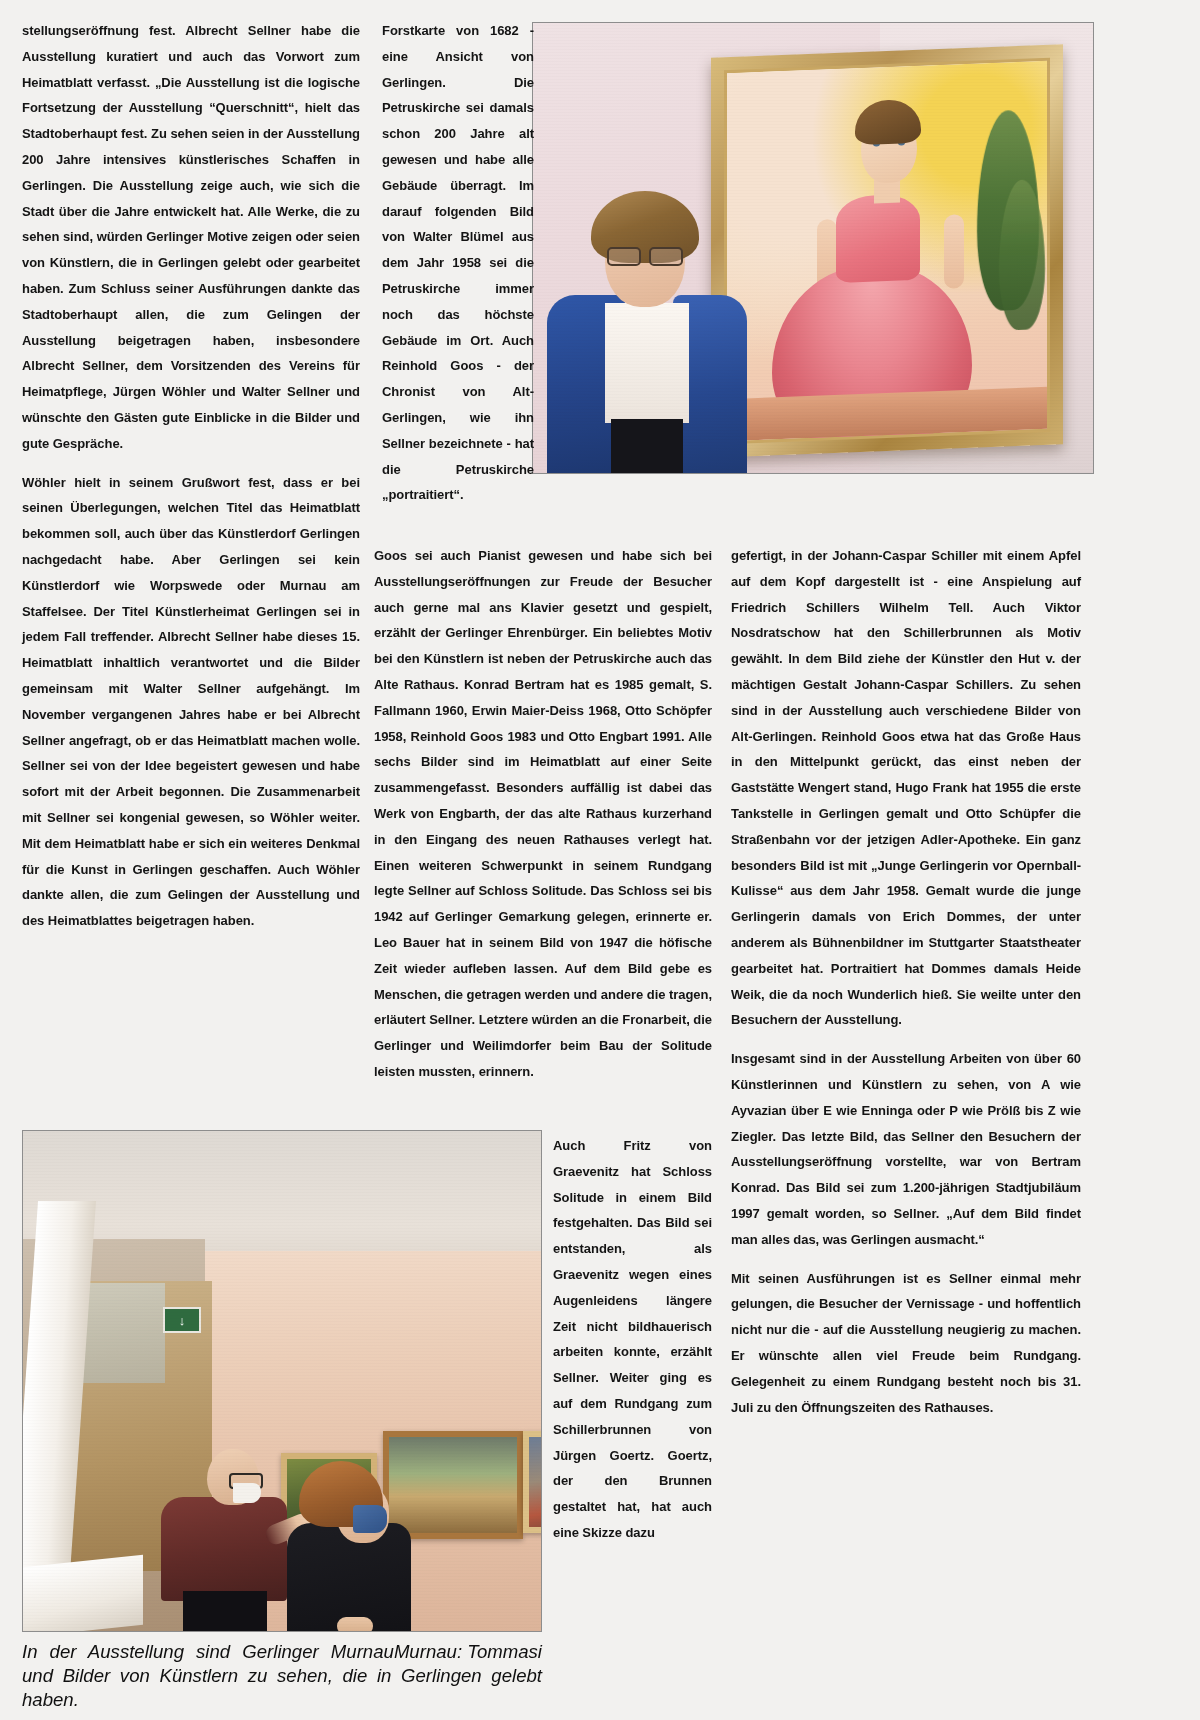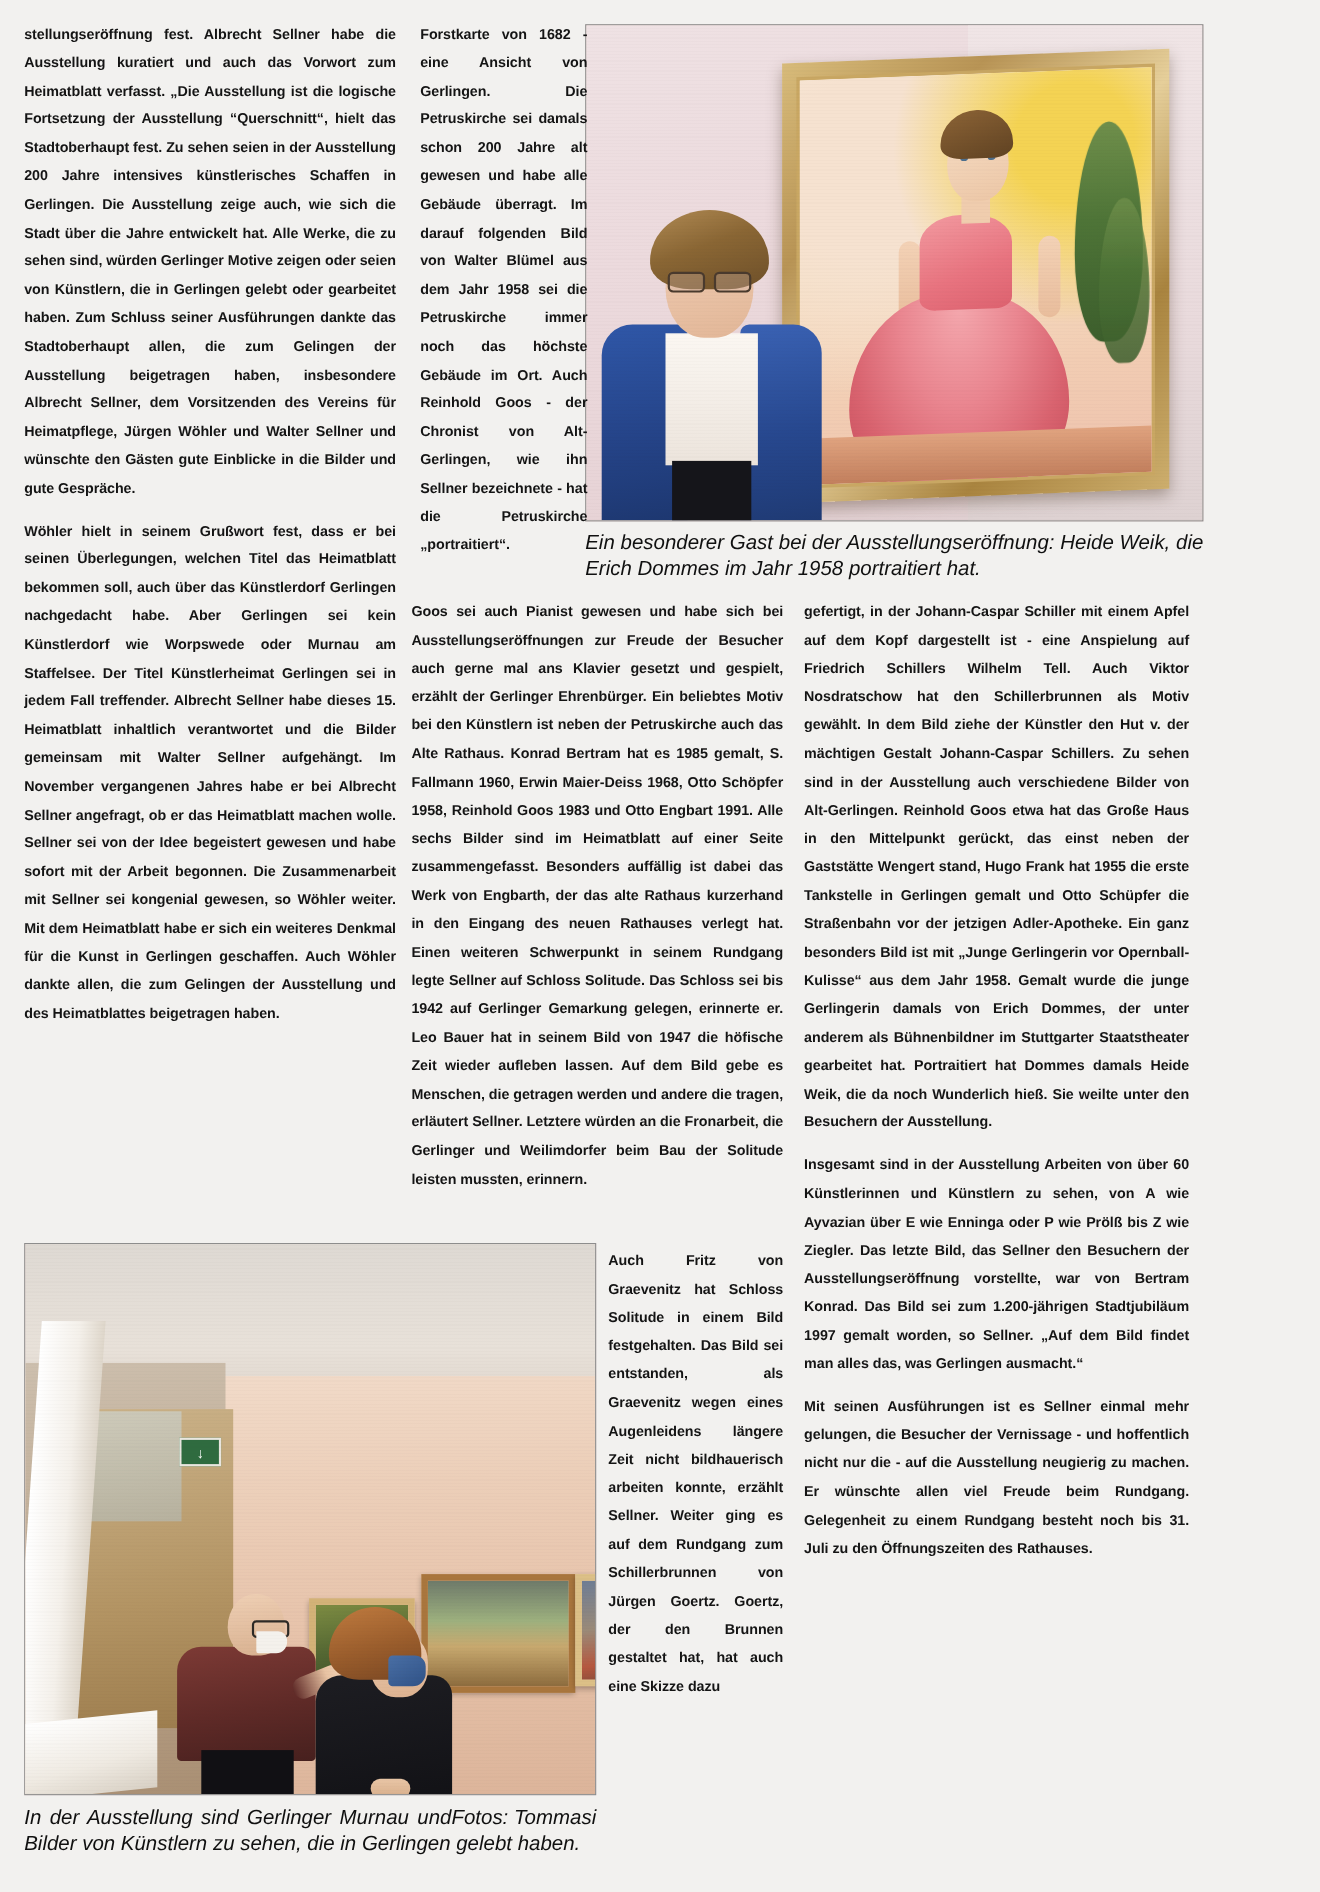--- a/index.html
+++ b/index.html
@@ -305,23 +305,20 @@
       <div class="w-face"></div>
       <div class="w-hair"></div>
       <div class="w-glass">
         <span class="l"></span>
           <span class="r"></span>
       </div>
     </div>
     <div class="grain"></div>
   </div>
 
-  <div class="caption" id="caption-top">
-    <span>Ein besonderer Gast bei der Ausstellungseröffnung: Heide Weik, die Erich Dommes im Jahr 1958 portraitiert hat.</span>
-  </div>
 
   <div class="photo" id="photo-bottom">
     <div class="g-ceiling"></div>
     <div class="g-wall"></div>
     <div class="g-wall-left"></div>
     <div class="g-door"></div>
     <div class="g-doorglass"></div>
     <div class="g-pillar"></div>
     <div class="g-exit">
       <span class="arrow">↓</span>
@@ -346,21 +343,21 @@
       <div class="vw-face"></div>
       <div class="vw-hair"></div>
       <div class="vw-mask"></div>
     </div>
 
     <div class="g-bench"></div>
     <div class="grain"></div>
   </div>
 
   <div class="caption" id="caption-bottom">
-    <span class="credit">Fotos: Tommasi</span>
+    <span class="credit">Murnau: Tommasi</span>
     <span>In der Ausstellung sind Gerlinger Murnau und Bilder von Künstlern zu sehen, die in Gerlingen gelebt haben.</span>
   </div>
 
   <div class="colbox col" id="col-left-top">
     <p>stellungseröffnung fest. Albrecht Sellner habe die Ausstellung kuratiert und auch das Vorwort zum Heimatblatt verfasst. „Die Ausstellung ist die logische Fortsetzung der Ausstellung “Querschnitt“, hielt das Stadtoberhaupt fest. Zu sehen seien in der Ausstellung 200 Jahre intensives künstlerisches Schaffen in Gerlingen. Die Ausstellung zeige auch, wie sich die Stadt über die Jahre entwickelt hat. Alle Werke, die zu sehen sind, würden Gerlinger Motive zeigen oder seien von Künstlern, die in Gerlingen gelebt oder gearbeitet haben. Zum Schluss seiner Ausführungen dankte das Stadtoberhaupt allen, die zum Gelingen der Ausstellung beigetragen haben, insbesondere Albrecht Sellner, dem Vorsitzenden des Vereins für Heimatpflege, Jürgen Wöhler und Walter Sellner und wünschte den Gästen gute Einblicke in die Bilder und gute Gespräche.</p>
     <p>Wöhler hielt in seinem Grußwort fest, dass er bei seinen Überlegungen, welchen Titel das Heimatblatt bekommen soll, auch über das Künstlerdorf Gerlingen nachgedacht habe. Aber Gerlingen sei kein Künstlerdorf wie Worpswede oder Murnau am Staffelsee. Der Titel Künstlerheimat Gerlingen sei in jedem Fall treffender. Albrecht Sellner habe dieses 15. Heimatblatt inhaltlich verantwortet und die Bilder gemeinsam mit Walter Sellner aufgehängt. Im November vergangenen Jahres habe er bei Albrecht Sellner angefragt, ob er das Heimatblatt machen wolle. Sellner sei von der Idee begeistert gewesen und habe sofort mit der Arbeit begonnen. Die Zusammenarbeit mit Sellner sei kongenial gewesen, so Wöhler weiter. Mit dem Heimatblatt habe er sich ein weiteres Denkmal für die Kunst in Gerlingen geschaffen. Auch Wöhler dankte allen, die zum Gelingen der Ausstellung und des Heimatblattes beigetragen haben.</p>
   </div>
 
   <div class="colbox col" id="col-mid-narrow">
     <p>Forstkarte von 1682 - eine Ansicht von Gerlingen. Die Petruskirche sei damals schon 200 Jahre alt gewesen und habe alle Gebäude überragt. Im darauf folgenden Bild von Walter Blümel aus dem Jahr 1958 sei die Petruskirche immer noch das höchste Gebäude im Ort. Auch Reinhold Goos - der Chronist von Alt-Gerlingen, wie ihn Sellner bezeichnete - hat die Petruskirche „portraitiert“.</p>

